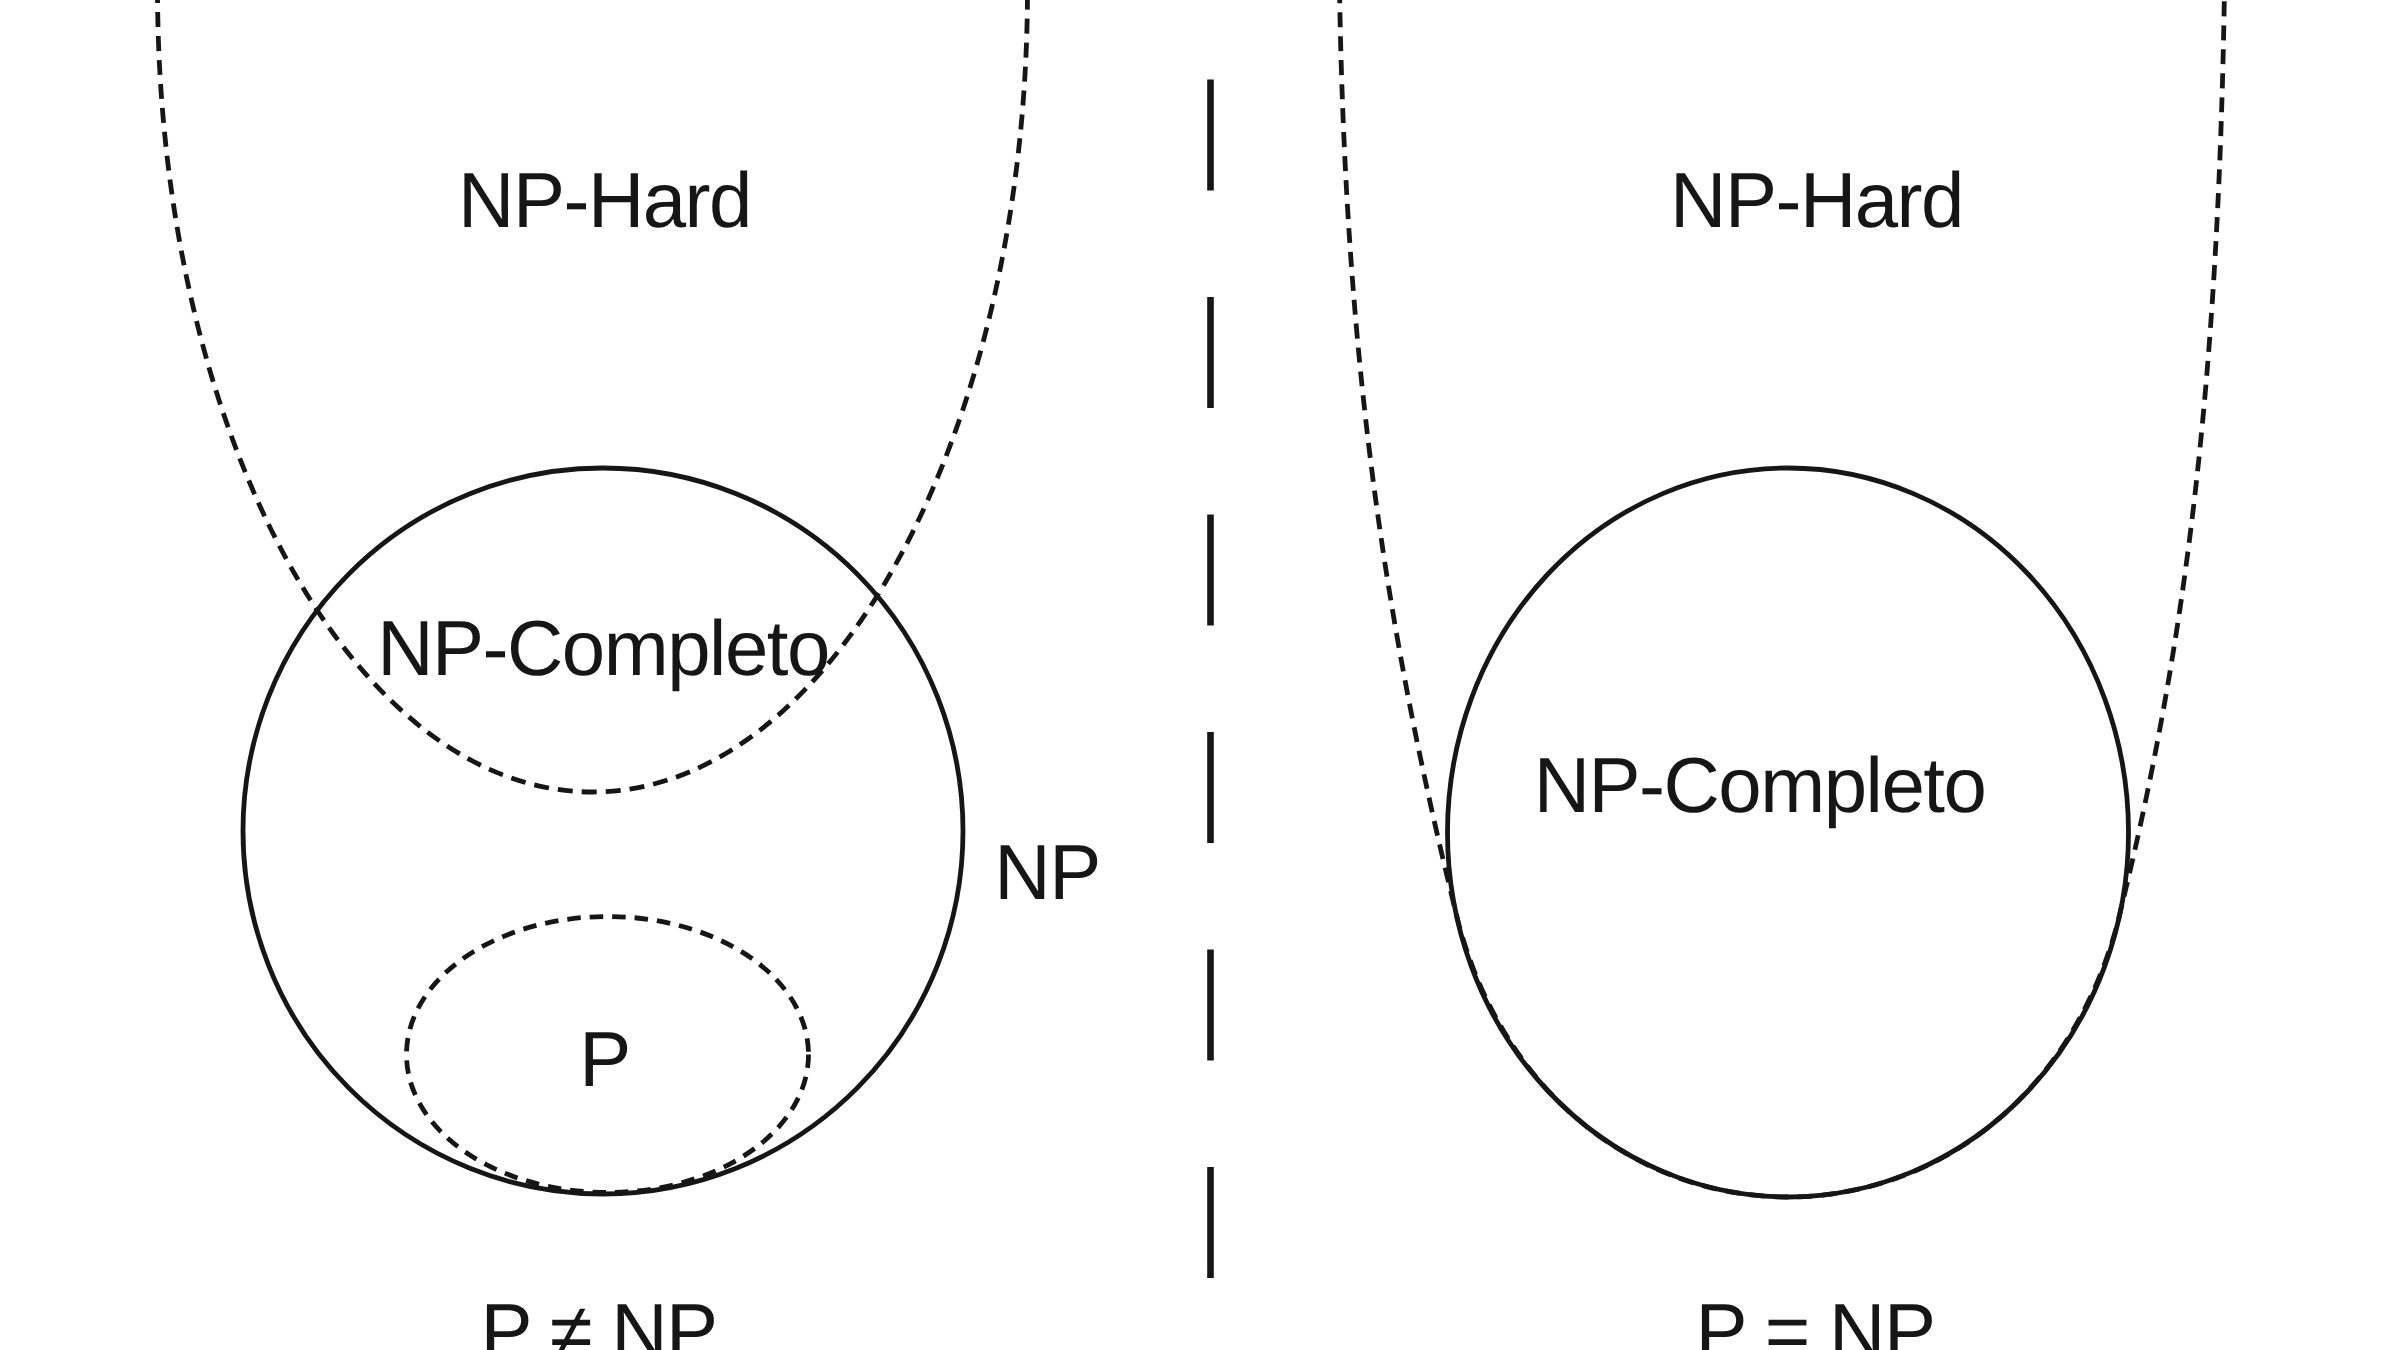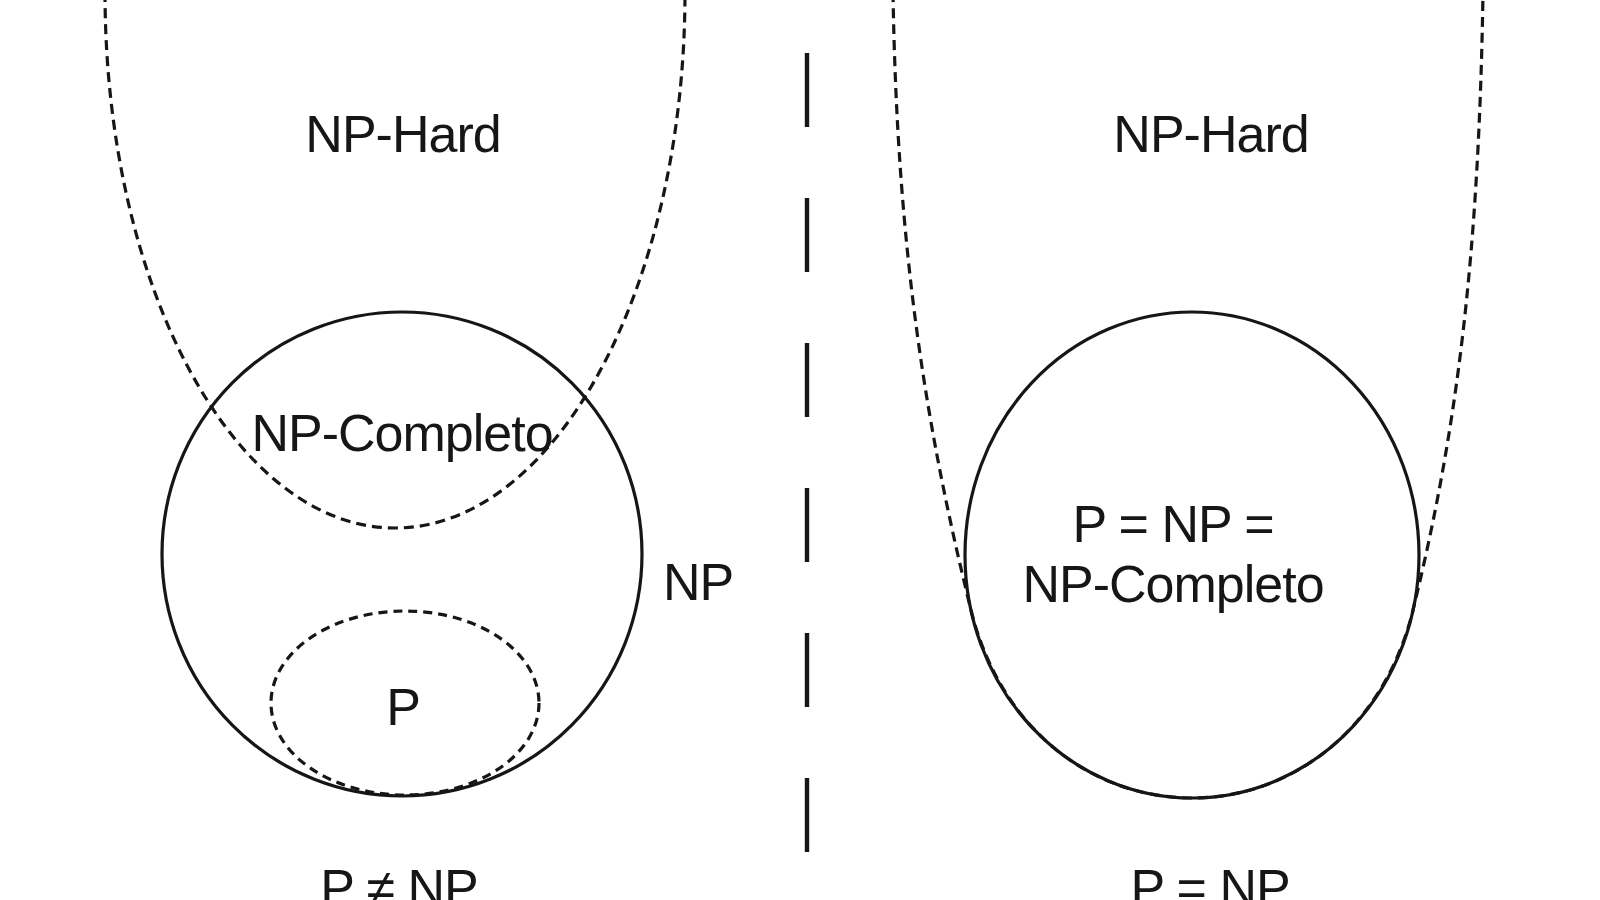--- a/index.html
+++ b/index.html
@@ -20,21 +20,21 @@
     top: 0;
   }
   .lbl {
     position: absolute;
     transform: translateX(-50%);
     color: #161616;
     font-size: 52px;
     line-height: 1.05;
     letter-spacing: -1px;
     white-space: nowrap;
-    text-align: center;
+    text-align: right;
     user-select: none;
   }
   #lbl-equality-right {
     line-height: 60px;
   }
 </style>
 </head>
 <body>
 
 <div id="stage">
@@ -60,19 +60,18 @@
 
   <div class="lbl" style="left:698px; top:531px;margin-top:24px;">NP</div>
 
   <div class="lbl" style="left:403px; top:680px;">P</div>
 
   <div class="lbl" style="left:399px; top:861px;">P ≠ NP</div>
 
   <div class="lbl" style="left:1211px; top:107px;">NP-Hard</div>
 
   <div class="lbl" id="lbl-equality-right" style="left:1173px; top:494px;">
-    <div>P = NP =</div>
     <div>NP-Completo</div>
   </div>
 
   <div class="lbl" style="left:1210px; top:861px;">P = NP</div>
 
 </div>
 
 </body></html>

